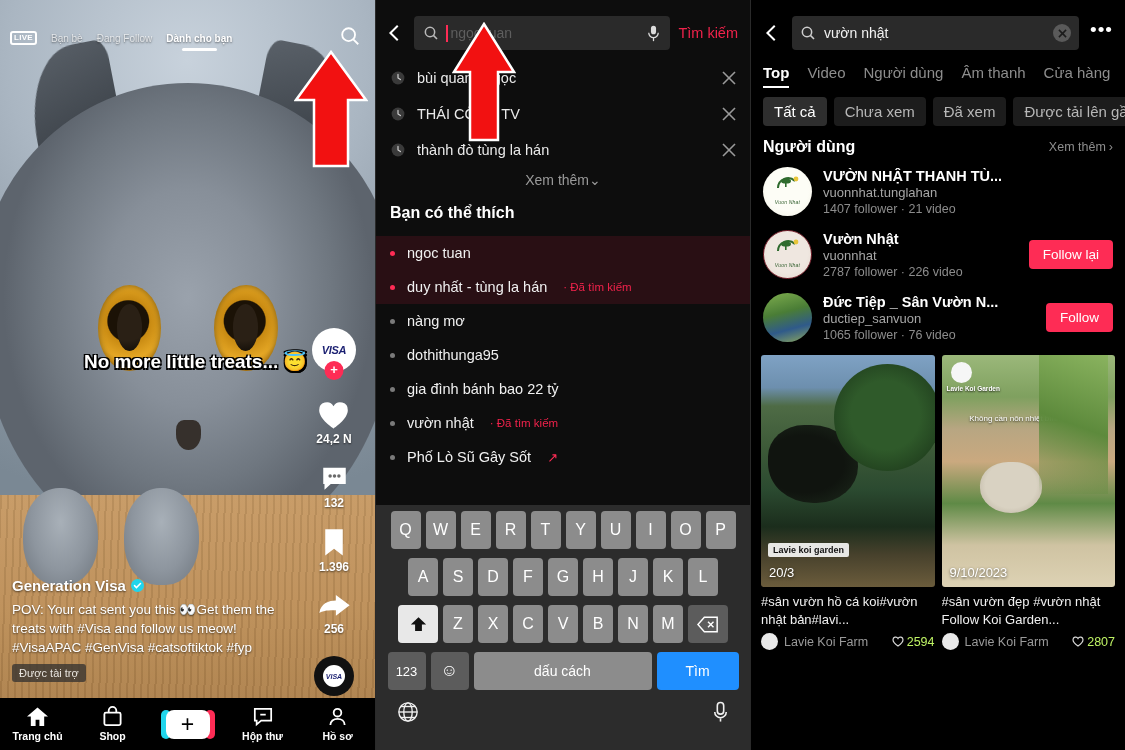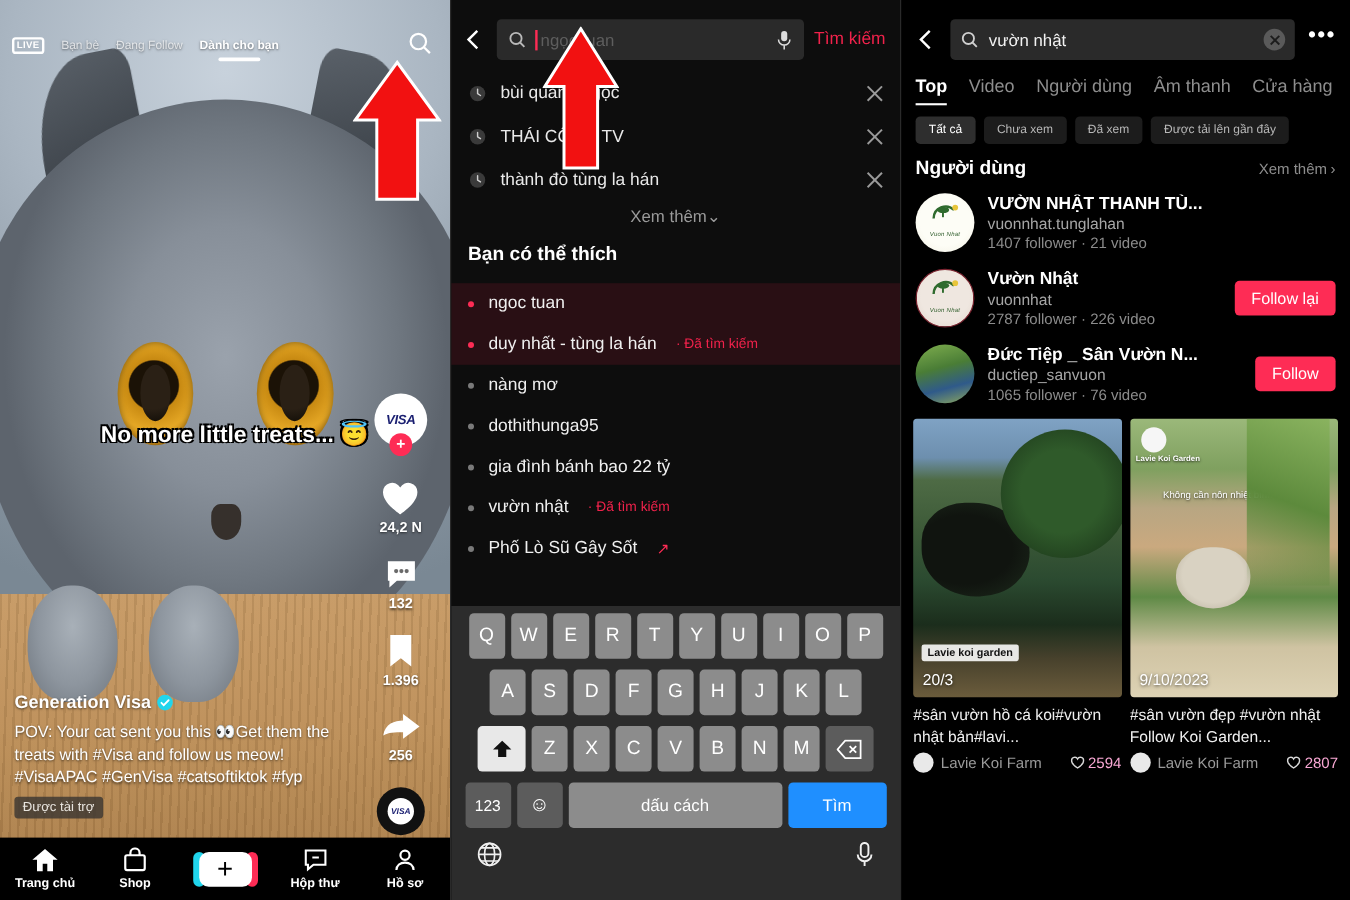--- a/index.html
+++ b/index.html
@@ -209,21 +209,21 @@
   }
   .dots{ color:#fff; font-size:19px; letter-spacing:1px; flex:none; padding:0 2px 6px; }
 
   .p3-tabs{ display:flex; gap:18px; padding:6px 12px 0; overflow:hidden; white-space:nowrap; }
   .p3-tab{ color:#8d8d8d; font-size:15px; padding-bottom:7px; position:relative; }
   .p3-tab.active{ color:#fff; font-weight:bold; }
   .p3-tab.active:after{
     content:""; position:absolute; left:0; right:0; bottom:0; height:2.5px; background:#fff;
   }
   .chips{ display:flex; gap:7px; padding:9px 12px 6px; white-space:nowrap; overflow:hidden; }
-  .chip{ background:#1c1c1c; color:#b7b7b7; font-size:10px; padding:6px 11px; border-radius:4px; }
+  .chip{ background:#1c1c1c; color:#b7b7b7; font-size:15px; padding:6px 11px; border-radius:4px; }
   .chip.active{ background:#2e2e2e; color:#fff; }
 
   .res-head{ display:flex; align-items:center; padding:6px 12px 4px; }
   .res-head .t{ color:#fff; font-size:16px; font-weight:bold; }
   .res-head .more{ margin-left:auto; color:#8d8d8d; font-size:12.5px; display:flex; align-items:center; gap:3px; }
 
   .user-row{ display:flex; align-items:center; gap:11px; padding:7px 12px; }
   .avatar{ width:49px; height:49px; border-radius:50%; flex:none; overflow:hidden; position:relative; }
   .av1{ background:radial-gradient(circle at 50% 46%, #fdfdf6 0 58%, #f2f0e2 100%); }
   .av2{ background:radial-gradient(circle at 50% 46%, #efe7e0 0 58%, #e2d6cc 100%); border:1.5px solid #7a2430; }
@@ -293,21 +293,21 @@
   }
   .th-ov-txt{
     position:absolute; left:16%; top:25%; color:#fff; font-size:8px; line-height:1.45;
     text-shadow:0 1px 2px rgba(0,0,0,.75);
   }
   .card-cap{ color:#f0f0f0; font-size:13px; line-height:1.35; margin-top:6px;
     display:-webkit-box; -webkit-line-clamp:2; -webkit-box-orient:vertical; overflow:hidden; }
   .card-foot{ display:flex; align-items:center; gap:6px; margin-top:5px; }
   .cf-av{ width:17px; height:17px; border-radius:50%; background:#e9e9e9; flex:none; }
   .cf-nm{ color:#9a9a9a; font-size:12.5px; flex:1; white-space:nowrap; overflow:hidden; text-overflow:ellipsis; }
-  .cf-like{ color:#f9a8d4; font-size:12.5px; display:flex; align-items:center; gap:3px; flex:none; }
+  .cf-like{ color:#bef264; font-size:12.5px; display:flex; align-items:center; gap:3px; flex:none; }
 
   .statusbar{
     position:absolute; top:0; left:0; right:0; height:14px;
     background:rgba(0,0,0,.0); z-index:30;
     display:flex; align-items:center; justify-content:space-between; padding:0 14px;
   }
   .sb-l,.sb-r{ color:#e8e8e8; font-size:9px; opacity:.55; }
 </style>
 </head>
 <body>

